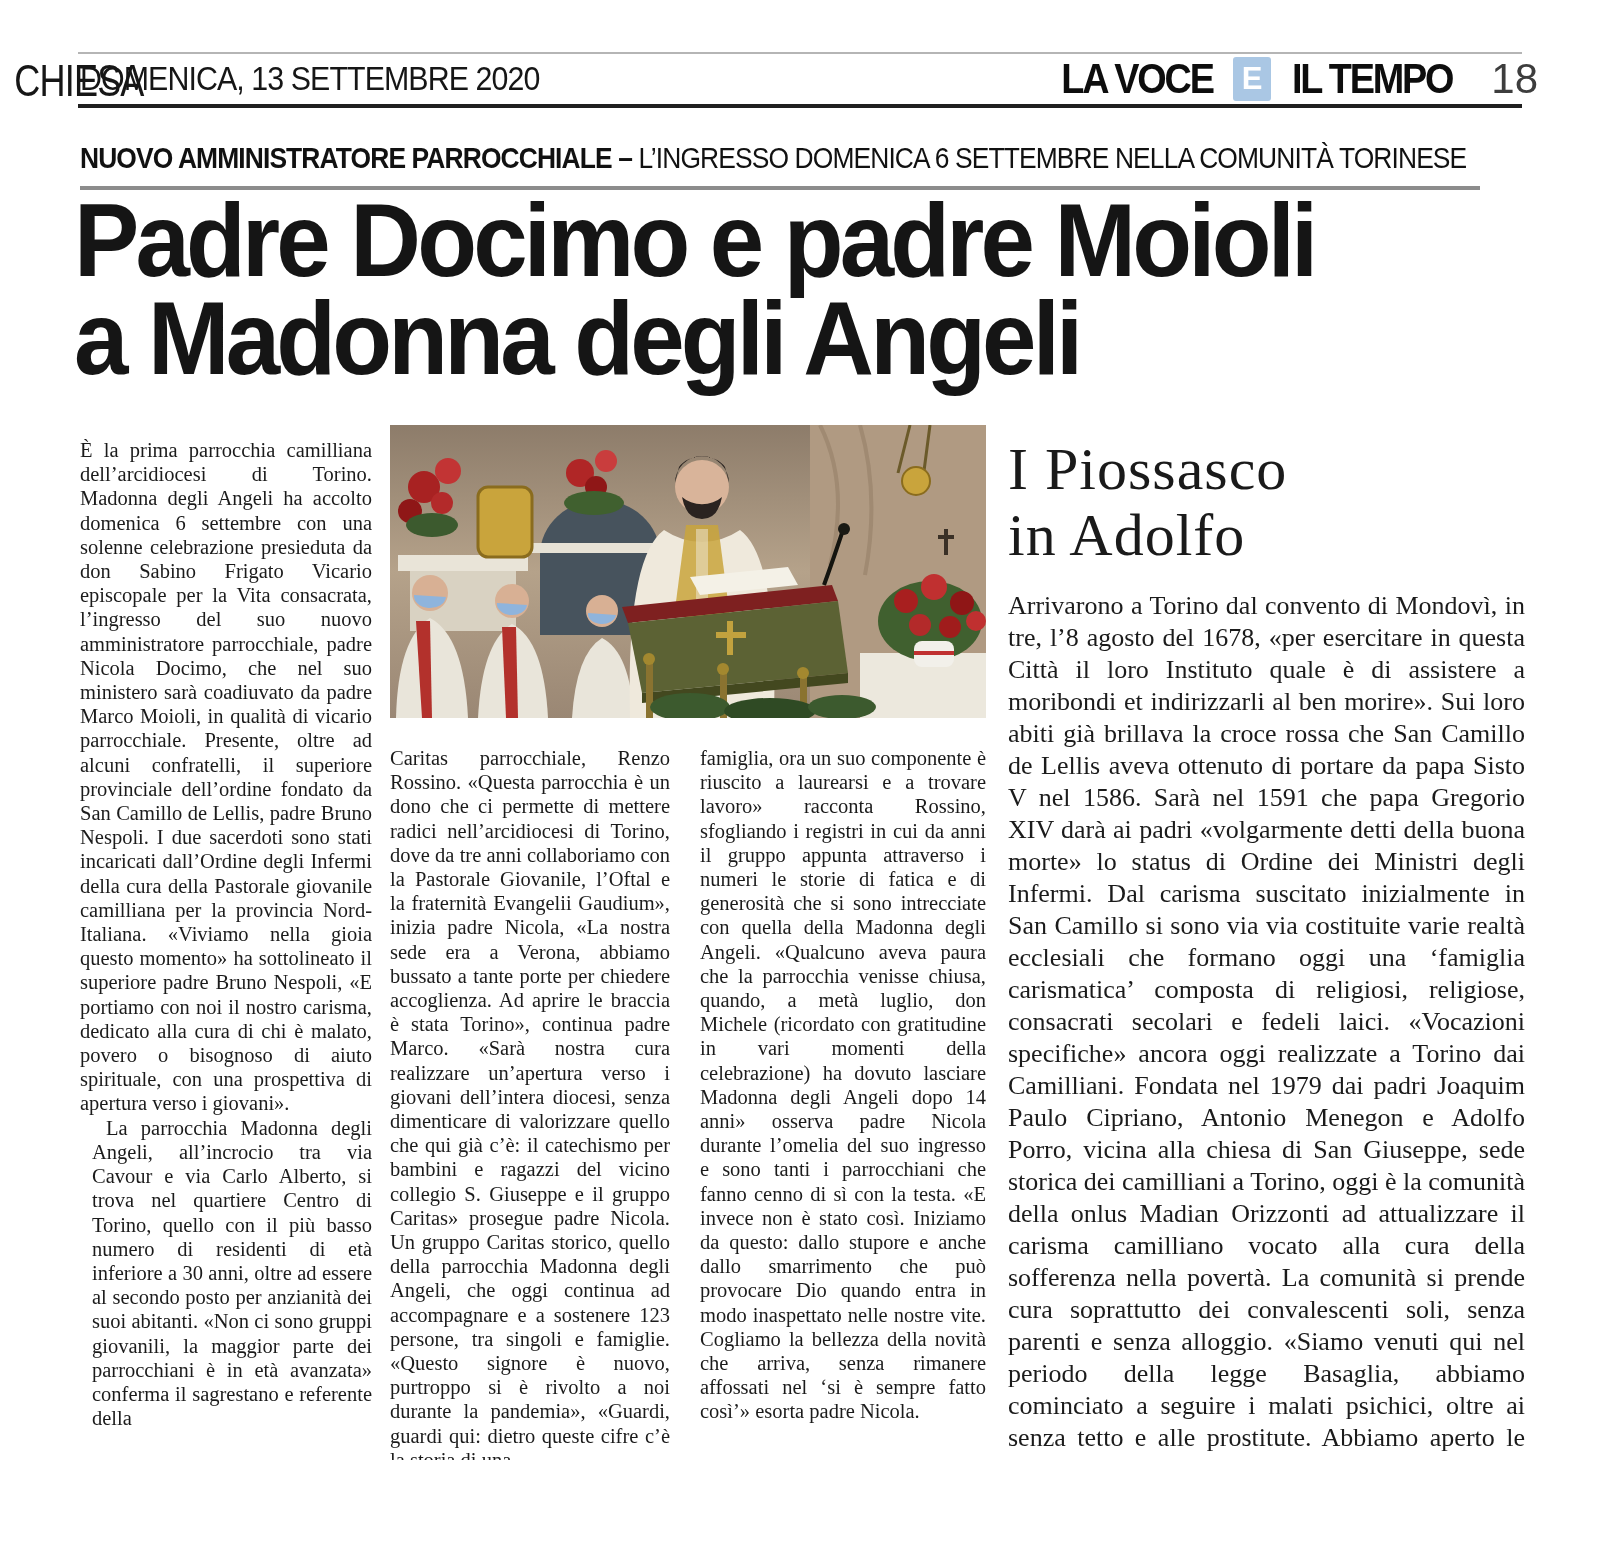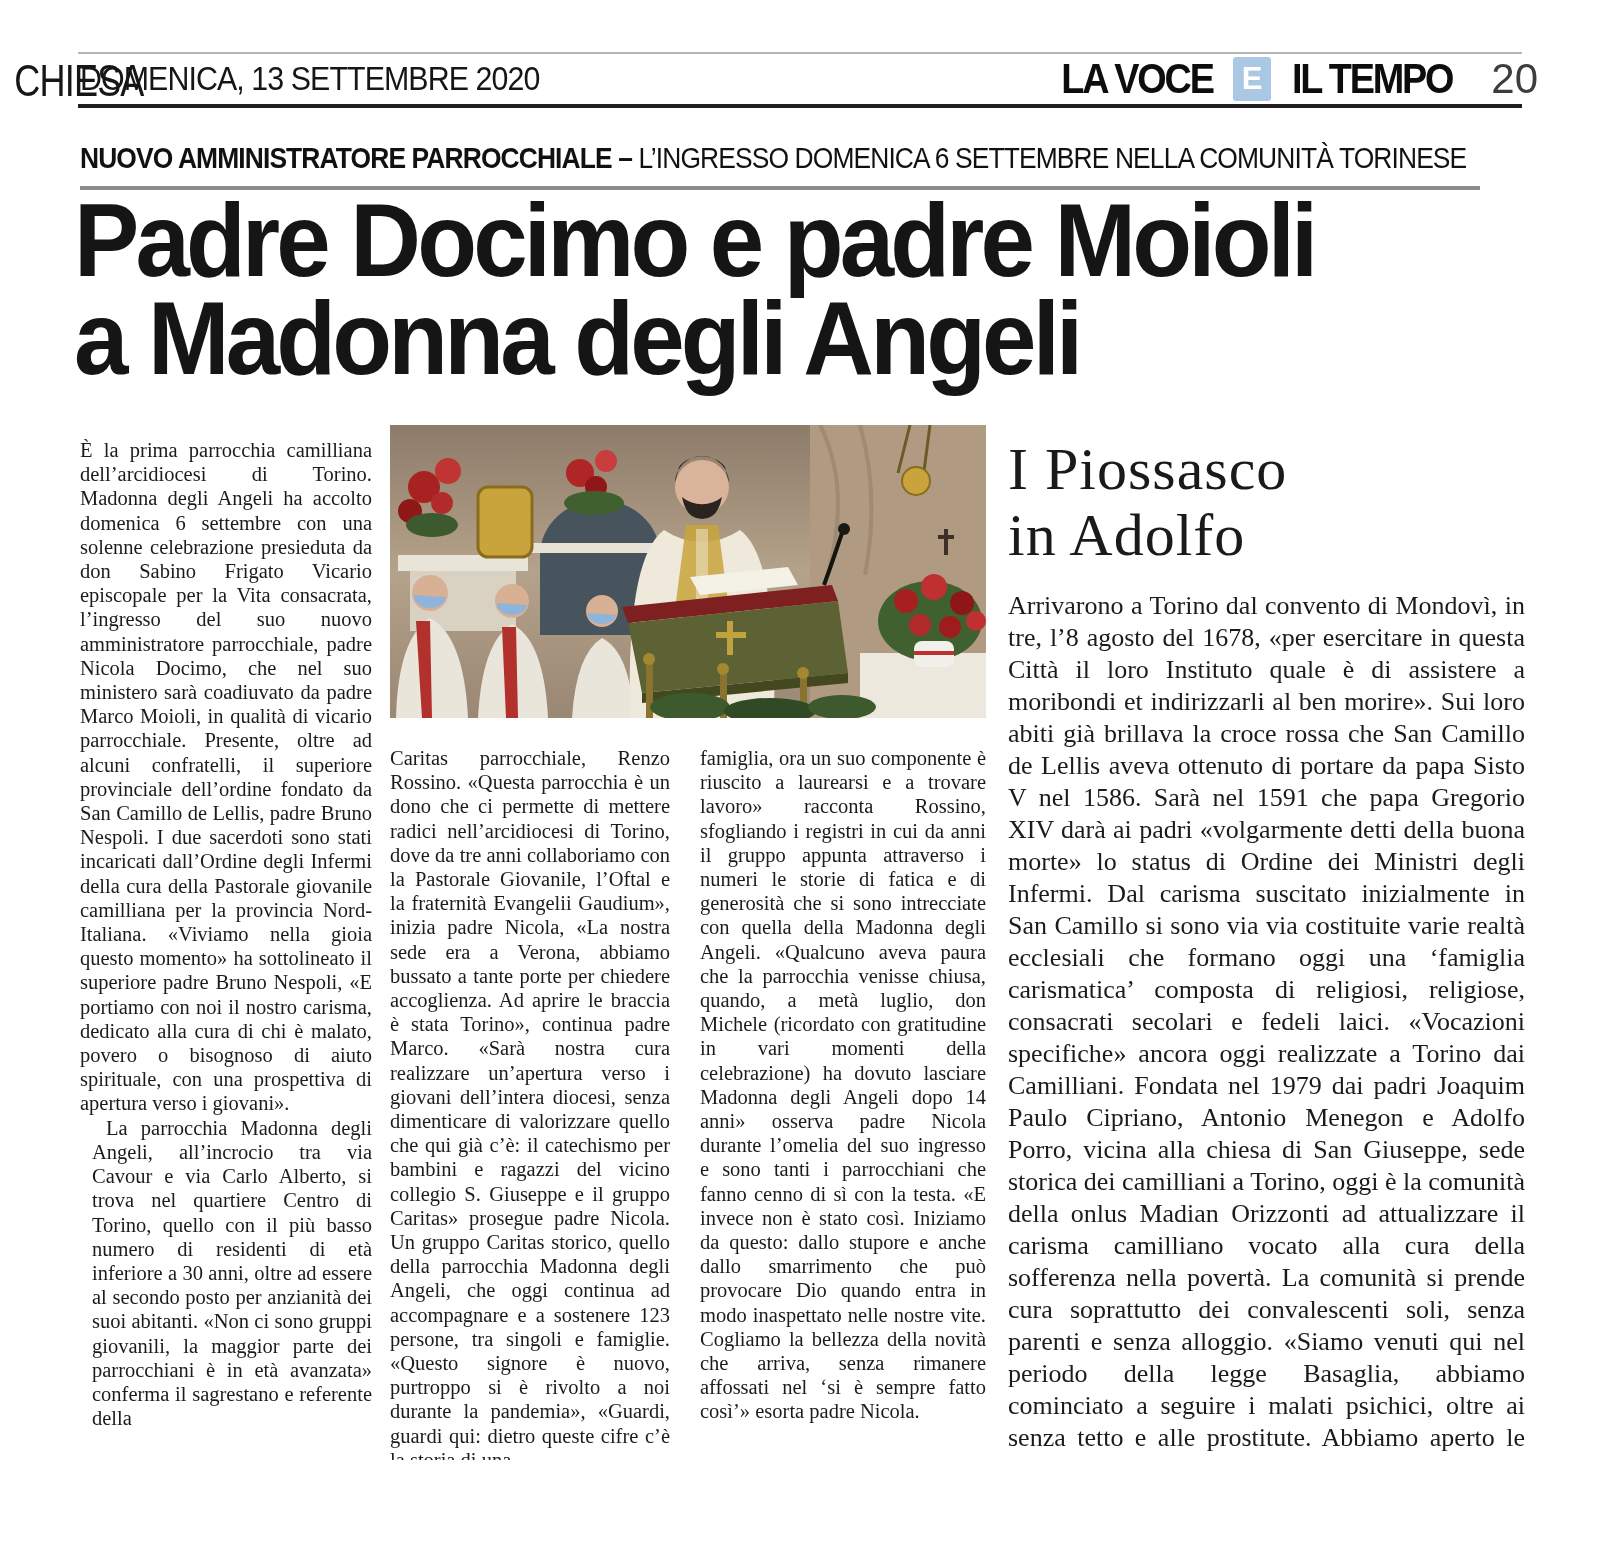--- a/index.html
+++ b/index.html
@@ -46,21 +46,21 @@
 
   <div class="rule" style="left:78px;top:52px;width:1444px;height:2px;"></div>
   <div class="rule-dark" style="left:78px;top:104px;width:1444px;height:4px;"></div>
 
   <div class="abs date">DOMENICA, 13 SETTEMBRE 2020</div>
   <div class="abs section"><span>CHIESA</span></div>
   <div class="abs masthead">
     <span class="mtxt">LA VOCE</span>
     <span class="logo-e">E</span>
     <span class="mtxt">IL TEMPO</span>
-    <span class="pagenum">20</span>
+    <span class="pagenum">18</span>
   </div>
 
   <div class="abs kicker">
     <b>NUOVO AMMINISTRATORE PARROCCHIALE – </b><span>L’INGRESSO  DOMENICA 6 SETTEMBRE NELLA COMUNITÀ TORINESE</span>
   </div>
   <div class="rule-mid" style="left:80px;top:186px;width:1400px;height:4px;"></div>
 
   <div class="abs headline">
     <div>Padre Docimo e padre Moioli</div>
     <div>a Madonna degli Angeli</div>

